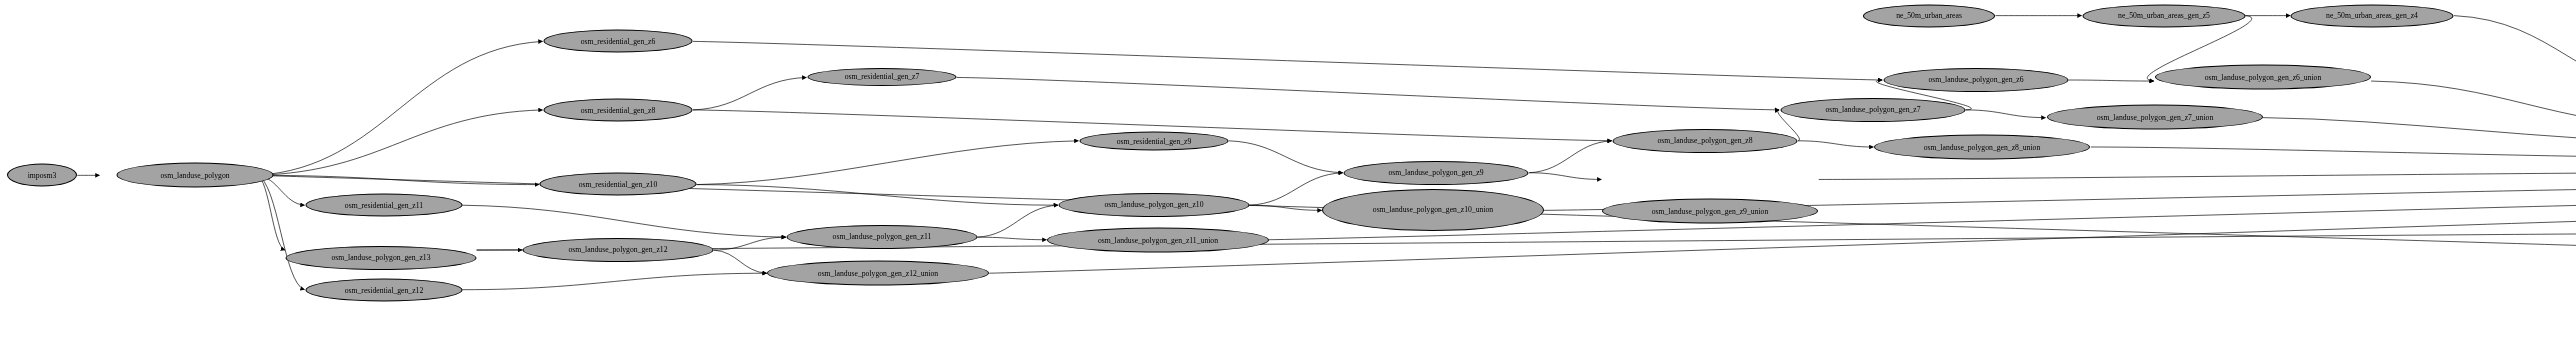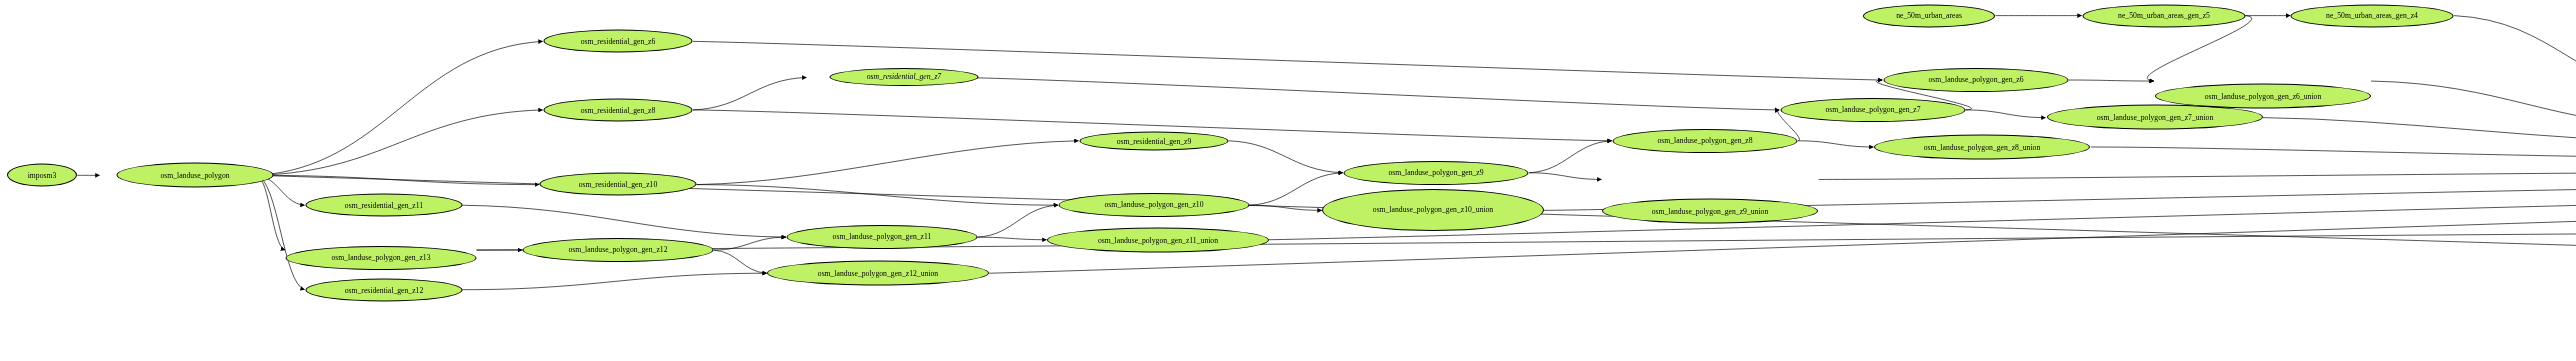--- a/index.html
+++ b/index.html
@@ -16,21 +16,21 @@
     position:absolute;
     transform:translate(-50%,-50%);
     display:flex;
     align-items:center;
     justify-content:center;
     box-sizing:border-box;
   }
   .node-ellipse{
     border:0.7px solid #000000;
     border-radius:50%;
-    background:#bef264;
+    background:#a3a3a3;
     color:#000000;
     font-size:7.7px;
     line-height:1;
     white-space:nowrap;
     padding:0 4.1px;
   }
 </style>
 </head>
 <body>
 
@@ -84,39 +84,39 @@
         <path d="M 3873,30 C 3948.15,30 3964.85,30 4040,30" marker-end="url(#arrow)"></path>
         <path d="M 4358,30 C 4397.15,30 4405.85,30 4445,30" marker-end="url(#arrow)"></path>
         <path d="M 4358,30 C 4438.1,37.62 4099.9,149.38 4180,157" marker-end="url(#arrow)"></path>
         <path d="M 4763,30 C 4961.9,39.435 5006.1,177.815 5205,187.25" marker-end="url(#arrow)"></path>
       </g>
   </svg>
   <div id="node-layer">
       <div class="node node-ellipse" style="left: 42px; top: 175px; width: 70px; height: 23px;">imposm3</div>
       <div class="node node-ellipse" style="left: 195px; top: 175px; width: 157px; height: 25px;">osm_landuse_polygon</div>
       <div class="node node-ellipse" style="left: 618px; top: 41px; width: 149px; height: 23px;">osm_residential_gen_z6</div>
-      <div class="node node-ellipse" style="left: 904px; top: 77px; width: 149px; height: 18px; font-style: italic;">osm_residential_gen_z7</div>
+      <div class="node node-ellipse" style="left: 882px; top: 77px; width: 149px; height: 18px;">osm_residential_gen_z7</div>
       <div class="node node-ellipse" style="left: 618px; top: 110px; width: 149px; height: 23px;">osm_residential_gen_z8</div>
       <div class="node node-ellipse" style="left: 1154px; top: 141px; width: 149px; height: 19px;">osm_residential_gen_z9</div>
       <div class="node node-ellipse" style="left: 618px; top: 184px; width: 157px; height: 23px;">osm_residential_gen_z10</div>
       <div class="node node-ellipse" style="left: 384px; top: 205px; width: 157px; height: 23px;">osm_residential_gen_z11</div>
       <div class="node node-ellipse" style="left: 381px; top: 250px; width: 191px; height: 24px; margin-top: 8px;">osm_landuse_polygon_gen_z13</div>
       <div class="node node-ellipse" style="left: 618px; top: 250px; width: 191px; height: 24px;">osm_landuse_polygon_gen_z12</div>
       <div class="node node-ellipse" style="left: 384px; top: 290px; width: 157px; height: 23px;">osm_residential_gen_z12</div>
       <div class="node node-ellipse" style="left: 882px; top: 237px; width: 191px; height: 24px;">osm_landuse_polygon_gen_z11</div>
       <div class="node node-ellipse" style="left: 878px; top: 273px; width: 222px; height: 25px;">osm_landuse_polygon_gen_z12_union</div>
       <div class="node node-ellipse" style="left: 1158px; top: 240px; width: 222px; height: 25px;">osm_landuse_polygon_gen_z11_union</div>
       <div class="node node-ellipse" style="left: 1154px; top: 205px; width: 191px; height: 24px;">osm_landuse_polygon_gen_z10</div>
       <div class="node node-ellipse" style="left: 1433px; top: 210px; width: 222px; height: 42px;">osm_landuse_polygon_gen_z10_union</div>
       <div class="node node-ellipse" style="left: 1436px; top: 173px; width: 185px; height: 24px;">osm_landuse_polygon_gen_z9</div>
       <div class="node node-ellipse" style="left: 1710px; top: 179px; width: 216px; height: 25px; margin-top: 32px;">osm_landuse_polygon_gen_z9_union</div>
       <div class="node node-ellipse" style="left: 1705px; top: 141px; width: 185px; height: 24px;">osm_landuse_polygon_gen_z8</div>
       <div class="node node-ellipse" style="left: 1982px; top: 147px; width: 216px; height: 25px;">osm_landuse_polygon_gen_z8_union</div>
       <div class="node node-ellipse" style="left: 1873px; top: 110px; width: 185px; height: 24px;">osm_landuse_polygon_gen_z7</div>
       <div class="node node-ellipse" style="left: 2155px; top: 117px; width: 216px; height: 25px;">osm_landuse_polygon_gen_z7_union</div>
       <div class="node node-ellipse" style="left: 1976px; top: 80px; width: 185px; height: 24px;">osm_landuse_polygon_gen_z6</div>
-      <div class="node node-ellipse" style="left: 2263px; top: 96px; width: 216px; height: 25px;">osm_landuse_polygon_gen_z6_union</div>
+      <div class="node node-ellipse" style="left: 2263px; top: 77px; width: 216px; height: 25px;">osm_landuse_polygon_gen_z6_union</div>
       <div class="node node-ellipse" style="left: 1929px; top: 15.5px; width: 132px; height: 23px;">ne_50m_urban_areas</div>
       <div class="node node-ellipse" style="left: 2164px; top: 15.5px; width: 163px; height: 23px;">ne_50m_urban_areas_gen_z5</div>
       <div class="node node-ellipse" style="left: 2372px; top: 15.5px; width: 163px; height: 23px;">ne_50m_urban_areas_gen_z4</div>
     </div>
 </div>
 
 
 </body></html>

